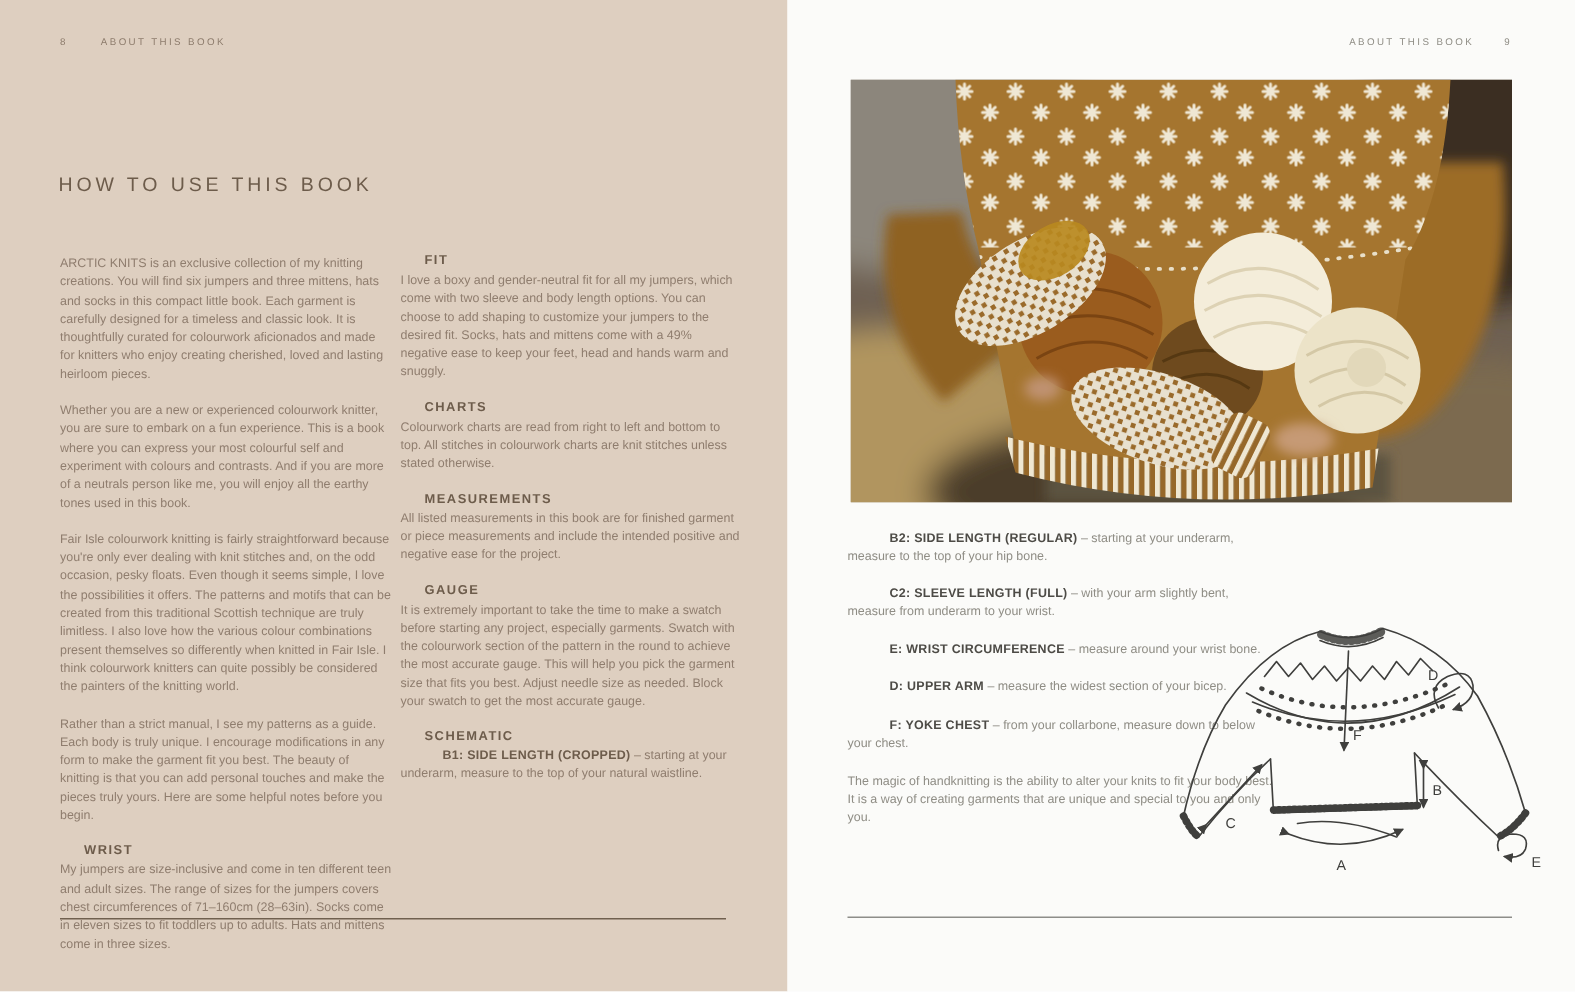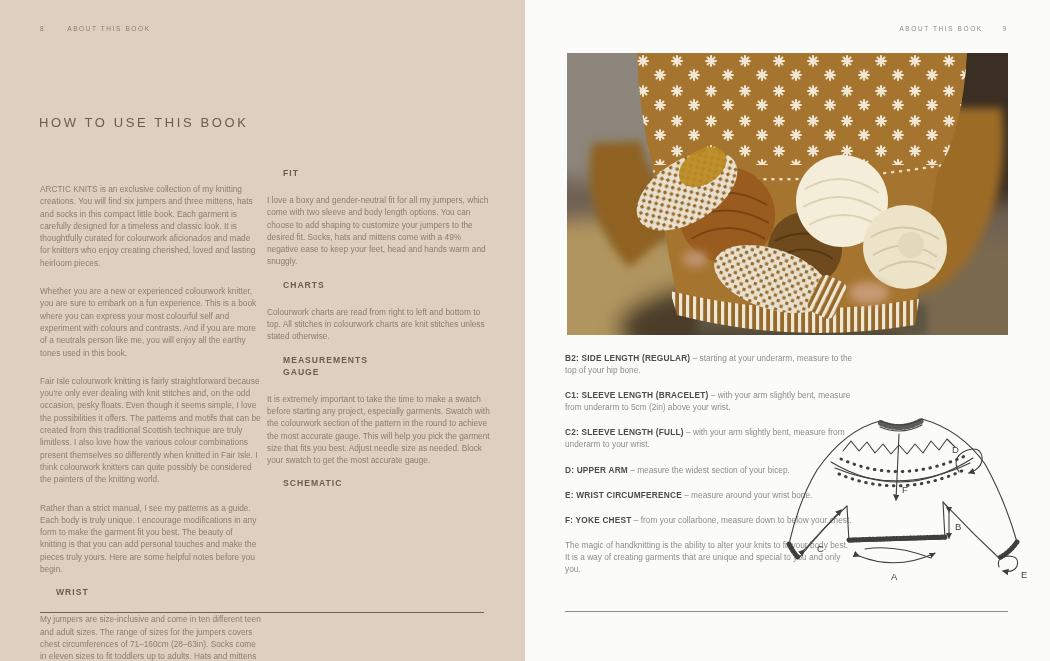--- a/index.html
+++ b/index.html
@@ -26,21 +26,21 @@
     position:absolute; top:106px; left:39px;
     font-size:13px; font-weight:400; letter-spacing:2.6px;
     color:var(--left-heading,#6d5c4b);
   }
 
   .col { position:absolute; top:167px; }
   .col1 { left:40px;  width:221px; }
   .col2 { left:267px; width:227px; }
 
   .body-p {
-    margin:16px 0 12px 0;
+    margin:2px 0 12px 0;
     font-size:8.3px; line-height:12.3px;
     color:var(--left-text,#8f7d6e);
   }
   .sec-h {
     margin:1px 0 2px 0;
     font-size:8.6px; font-weight:bold; letter-spacing:1px;
     color:var(--left-heading,#6d5c4b);
     padding-left:16px;
   }
   .rule { position:absolute; height:0; border-top:1px solid; }
@@ -54,21 +54,21 @@
   .photo-frame svg { display:block; }
 
   .measure-col { position:absolute; left:40px; top:352px; width:288px; }
   .m-item {
     margin:0 0 13px 0;
     font-size:8.3px; line-height:12.1px;
     color:var(--right-text,#8f8d85);
   }
   .m-item b {
     color:var(--right-bold,#4d4b46);
-    font-weight:bold; letter-spacing:0.2px;
+    font-weight:bold; letter-spacing:0.2px;margin-left:28px;
   }
   .closing { margin-top:2px; }
 
   .schematic-box { position:absolute; left:258px; top:408px; width:258px; height:190px; }
   .schematic-box svg text {
     font-family:"Liberation Sans", sans-serif;
     font-size:9.5px; fill:var(--schematic-ink,#3f3f3d);
   }
 </style>
 </head>
@@ -93,24 +93,26 @@
       <h3 class="sec-h">WRIST</h3>
       <p class="body-p">My jumpers are size-inclusive and come in ten different teen and adult sizes. The range of sizes for the jumpers covers chest circumferences of 71–160cm (28–63in). Socks come in eleven sizes to fit toddlers up to adults. Hats and mittens come in three sizes.</p>
     </div>
 
     <div class="col col2">
       <h3 class="sec-h">FIT</h3>
       <p class="body-p">I love a boxy and gender-neutral fit for all my jumpers, which come with two sleeve and body length options. You can choose to add shaping to customize your jumpers to the desired fit. Socks, hats and mittens come with a 49% negative ease to keep your feet, head and hands warm and snuggly.</p>
       <h3 class="sec-h">CHARTS</h3>
       <p class="body-p">Colourwork charts are read from right to left and bottom to top. All stitches in colourwork charts are knit stitches unless stated otherwise.</p>
       <h3 class="sec-h">MEASUREMENTS</h3>
+      <p class="body-p">All listed measurements in this book are for finished garment or piece measurements and include the intended positive and negative ease for the project.</p>
       <h3 class="sec-h">GAUGE</h3>
       <p class="body-p">It is extremely important to take the time to make a swatch before starting any project, especially garments. Swatch with the colourwork section of the pattern in the round to achieve the most accurate gauge. This will help you pick the garment size that fits you best. Adjust needle size as needed. Block your swatch to get the most accurate gauge.</p>
       <h3 class="sec-h">SCHEMATIC</h3>
 
+      <p class="body-p m-item" style="color:var(--left-text,#8f7d6e);"><b style="color:var(--left-heading,#6d5c4b);">B1: SIDE LENGTH (CROPPED)</b> <span>– starting at your underarm, measure to the top of your natural waistline.</span></p>
     </div>
 
     <div class="rule rule-left"></div>
   </div>
 
   <div class="page page-right">
 
     <div class="running-head right">
       <span>ABOUT THIS BOOK</span>
       <span>9</span>
@@ -189,24 +191,23 @@
         </g>
         <g transform="rotate(18 205 226)">
           <ellipse cx="205" cy="226" rx="60" ry="30" fill="url(#speck)"></ellipse>
           <rect x="248" y="206" width="30" height="40" rx="8" fill="url(#rib)" transform="rotate(8 263 226)"></rect>
         </g>
       </svg>
     </div>
 
     <div class="measure-col">
       <p class="m-item"><b>B2: SIDE LENGTH (REGULAR)</b> <span>– starting at your underarm, measure to the top of your hip bone.</span></p>
-      <p class="m-item"><b>C1: SLEEVE LENGTH (BRACELET)</b> <span>– with your arm slightly bent, measure from underarm to 5cm (2in) above your wrist.</span></p>
       <p class="m-item"><b>C2: SLEEVE LENGTH (FULL)</b> <span>– with your arm slightly bent, measure from underarm to your wrist.</span></p>
+      <p class="m-item"><b>E: WRIST CIRCUMFERENCE</b> <span>– measure around your wrist bone.</span></p>
       <p class="m-item"><b>D: UPPER ARM</b> <span>– measure the widest section of your bicep.</span></p>
-      <p class="m-item"><b>E: WRIST CIRCUMFERENCE</b> <span>– measure around your wrist bone.</span></p>
       <p class="m-item"><b>F: YOKE CHEST</b> <span>– from your collarbone, measure down to below your chest.</span></p>
       <p class="m-item closing">The magic of handknitting is the ability to alter your knits to fit your body best. It is a way of creating garments that are unique and special to you and only you.</p>
     </div>
 
     <div class="schematic-box">
       <svg width="258" height="190" viewBox="0 0 258 190">
         <defs>
           <marker id="ah" markerWidth="7" markerHeight="7" refX="5" refY="3" orient="auto">
             <path d="M0,0 L6,3 L0,6 Z" fill="var(--schematic-ink,#3f3f3d)"></path>
           </marker>

